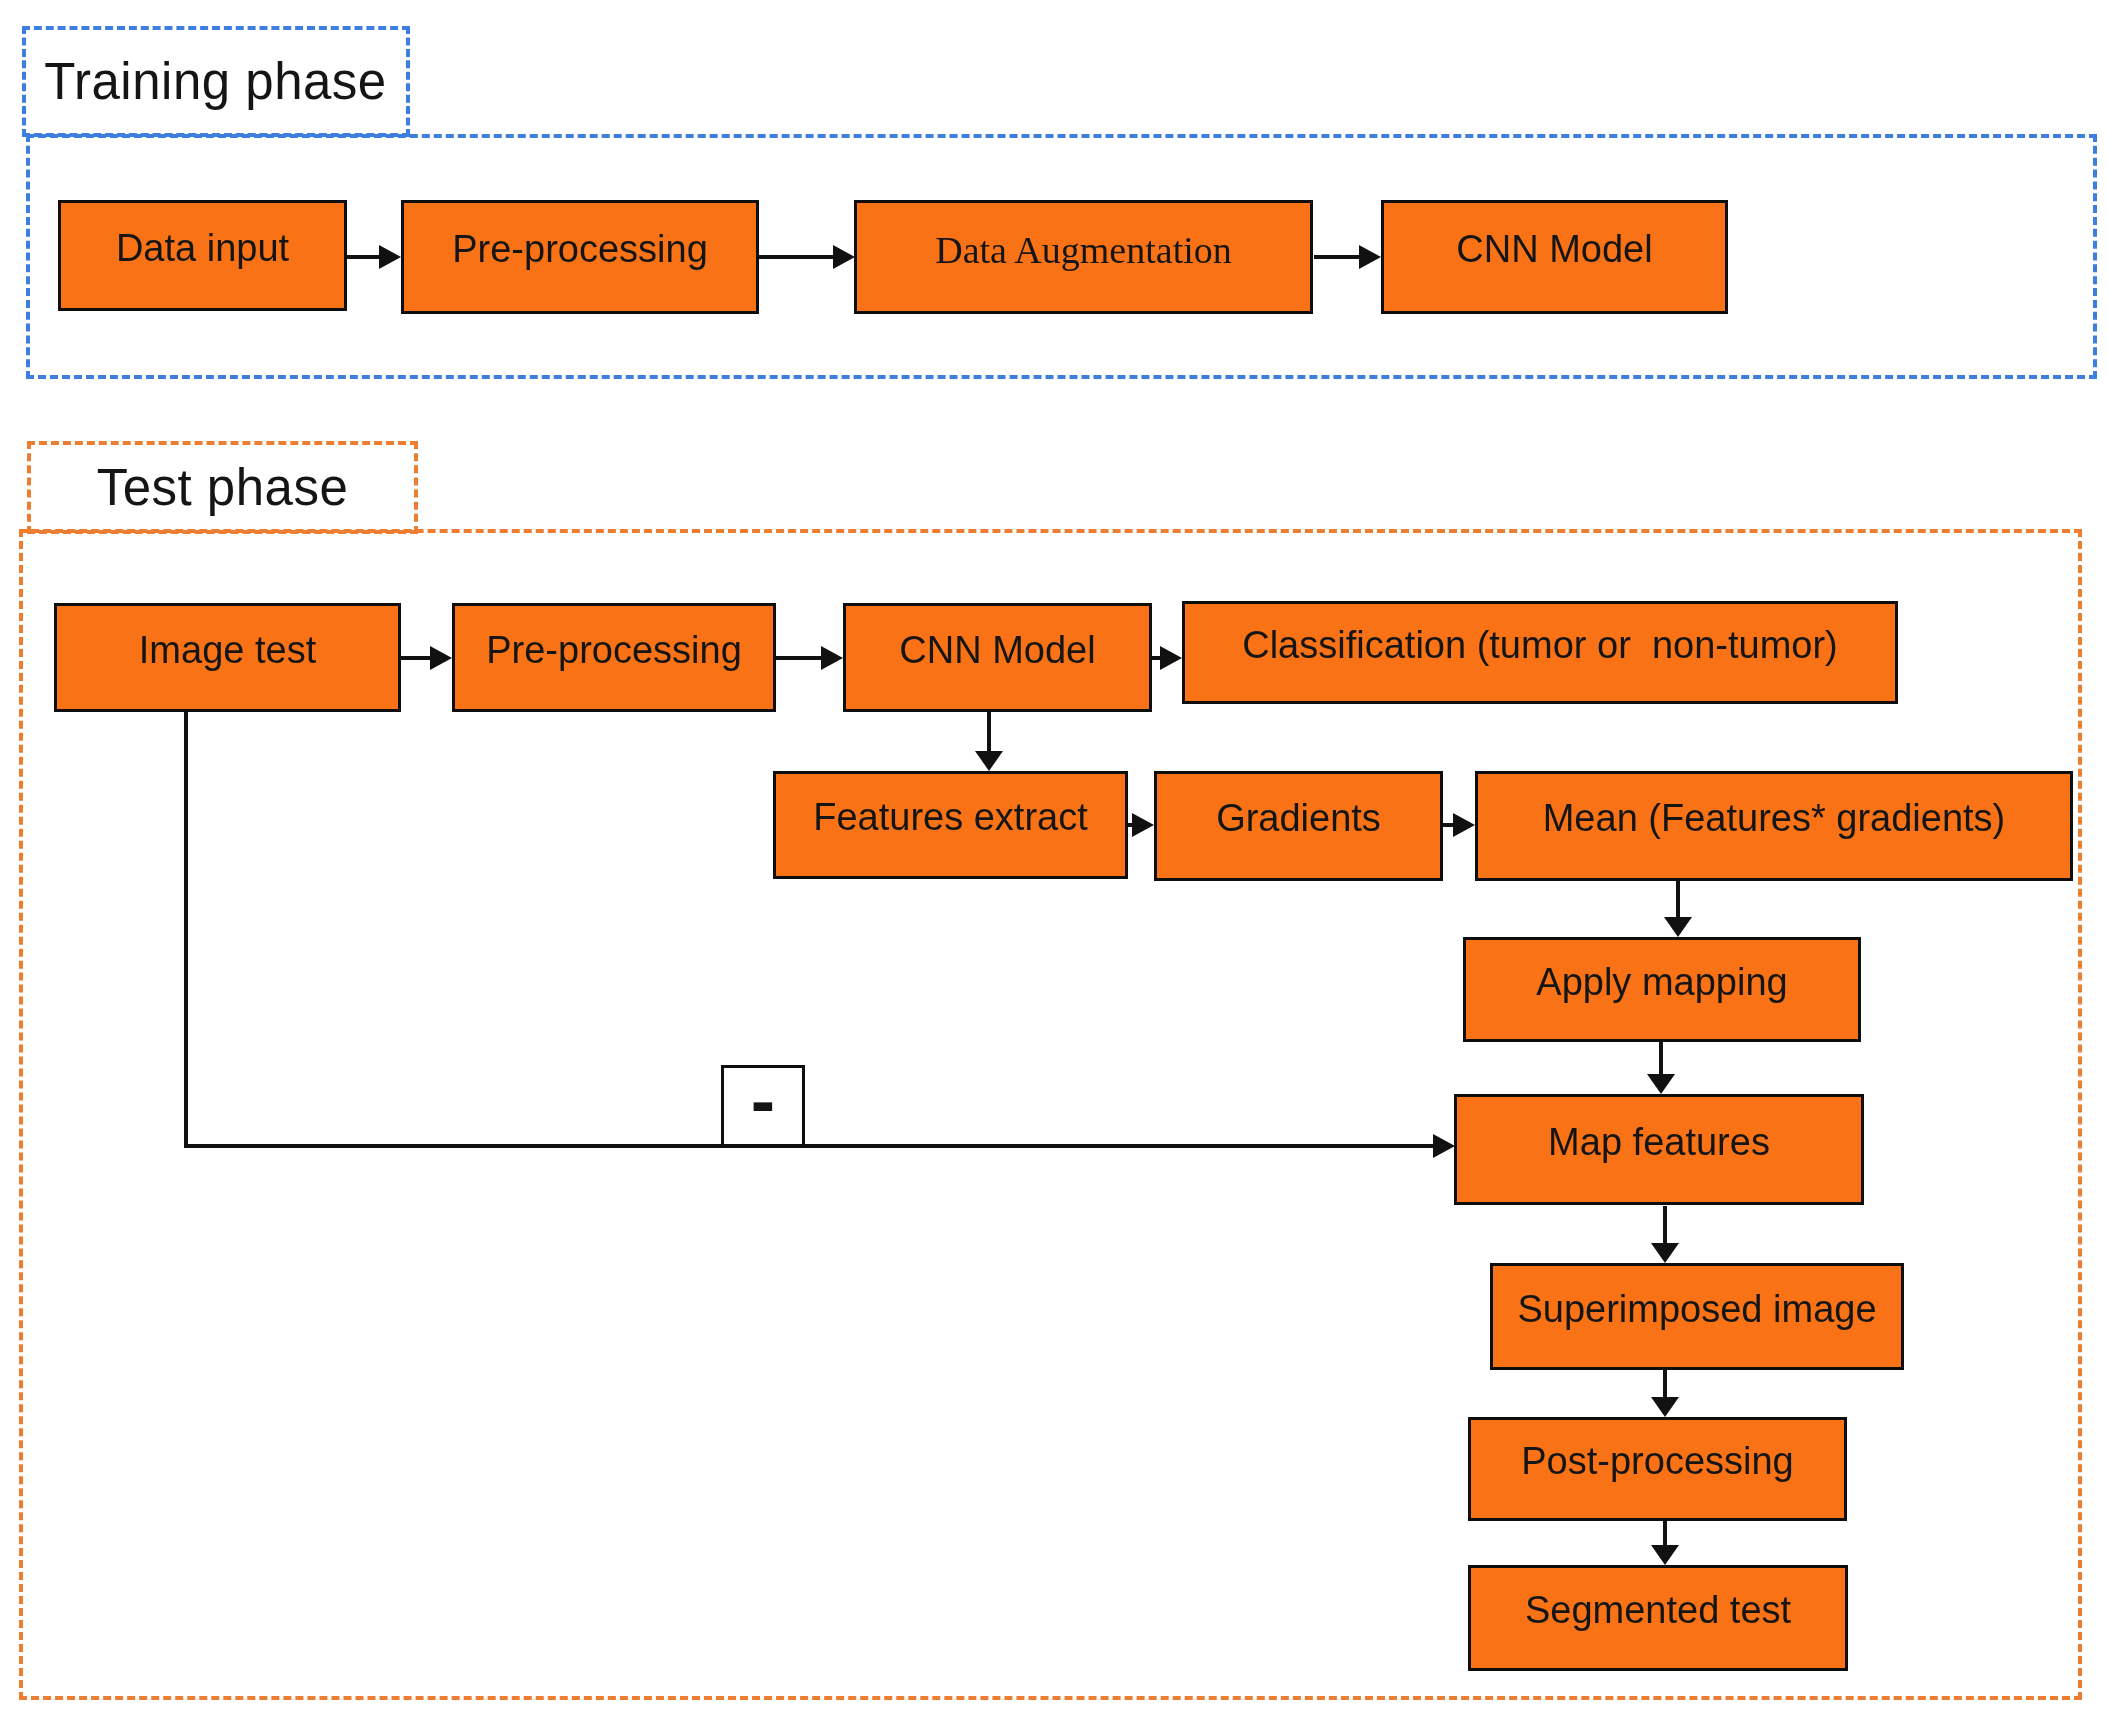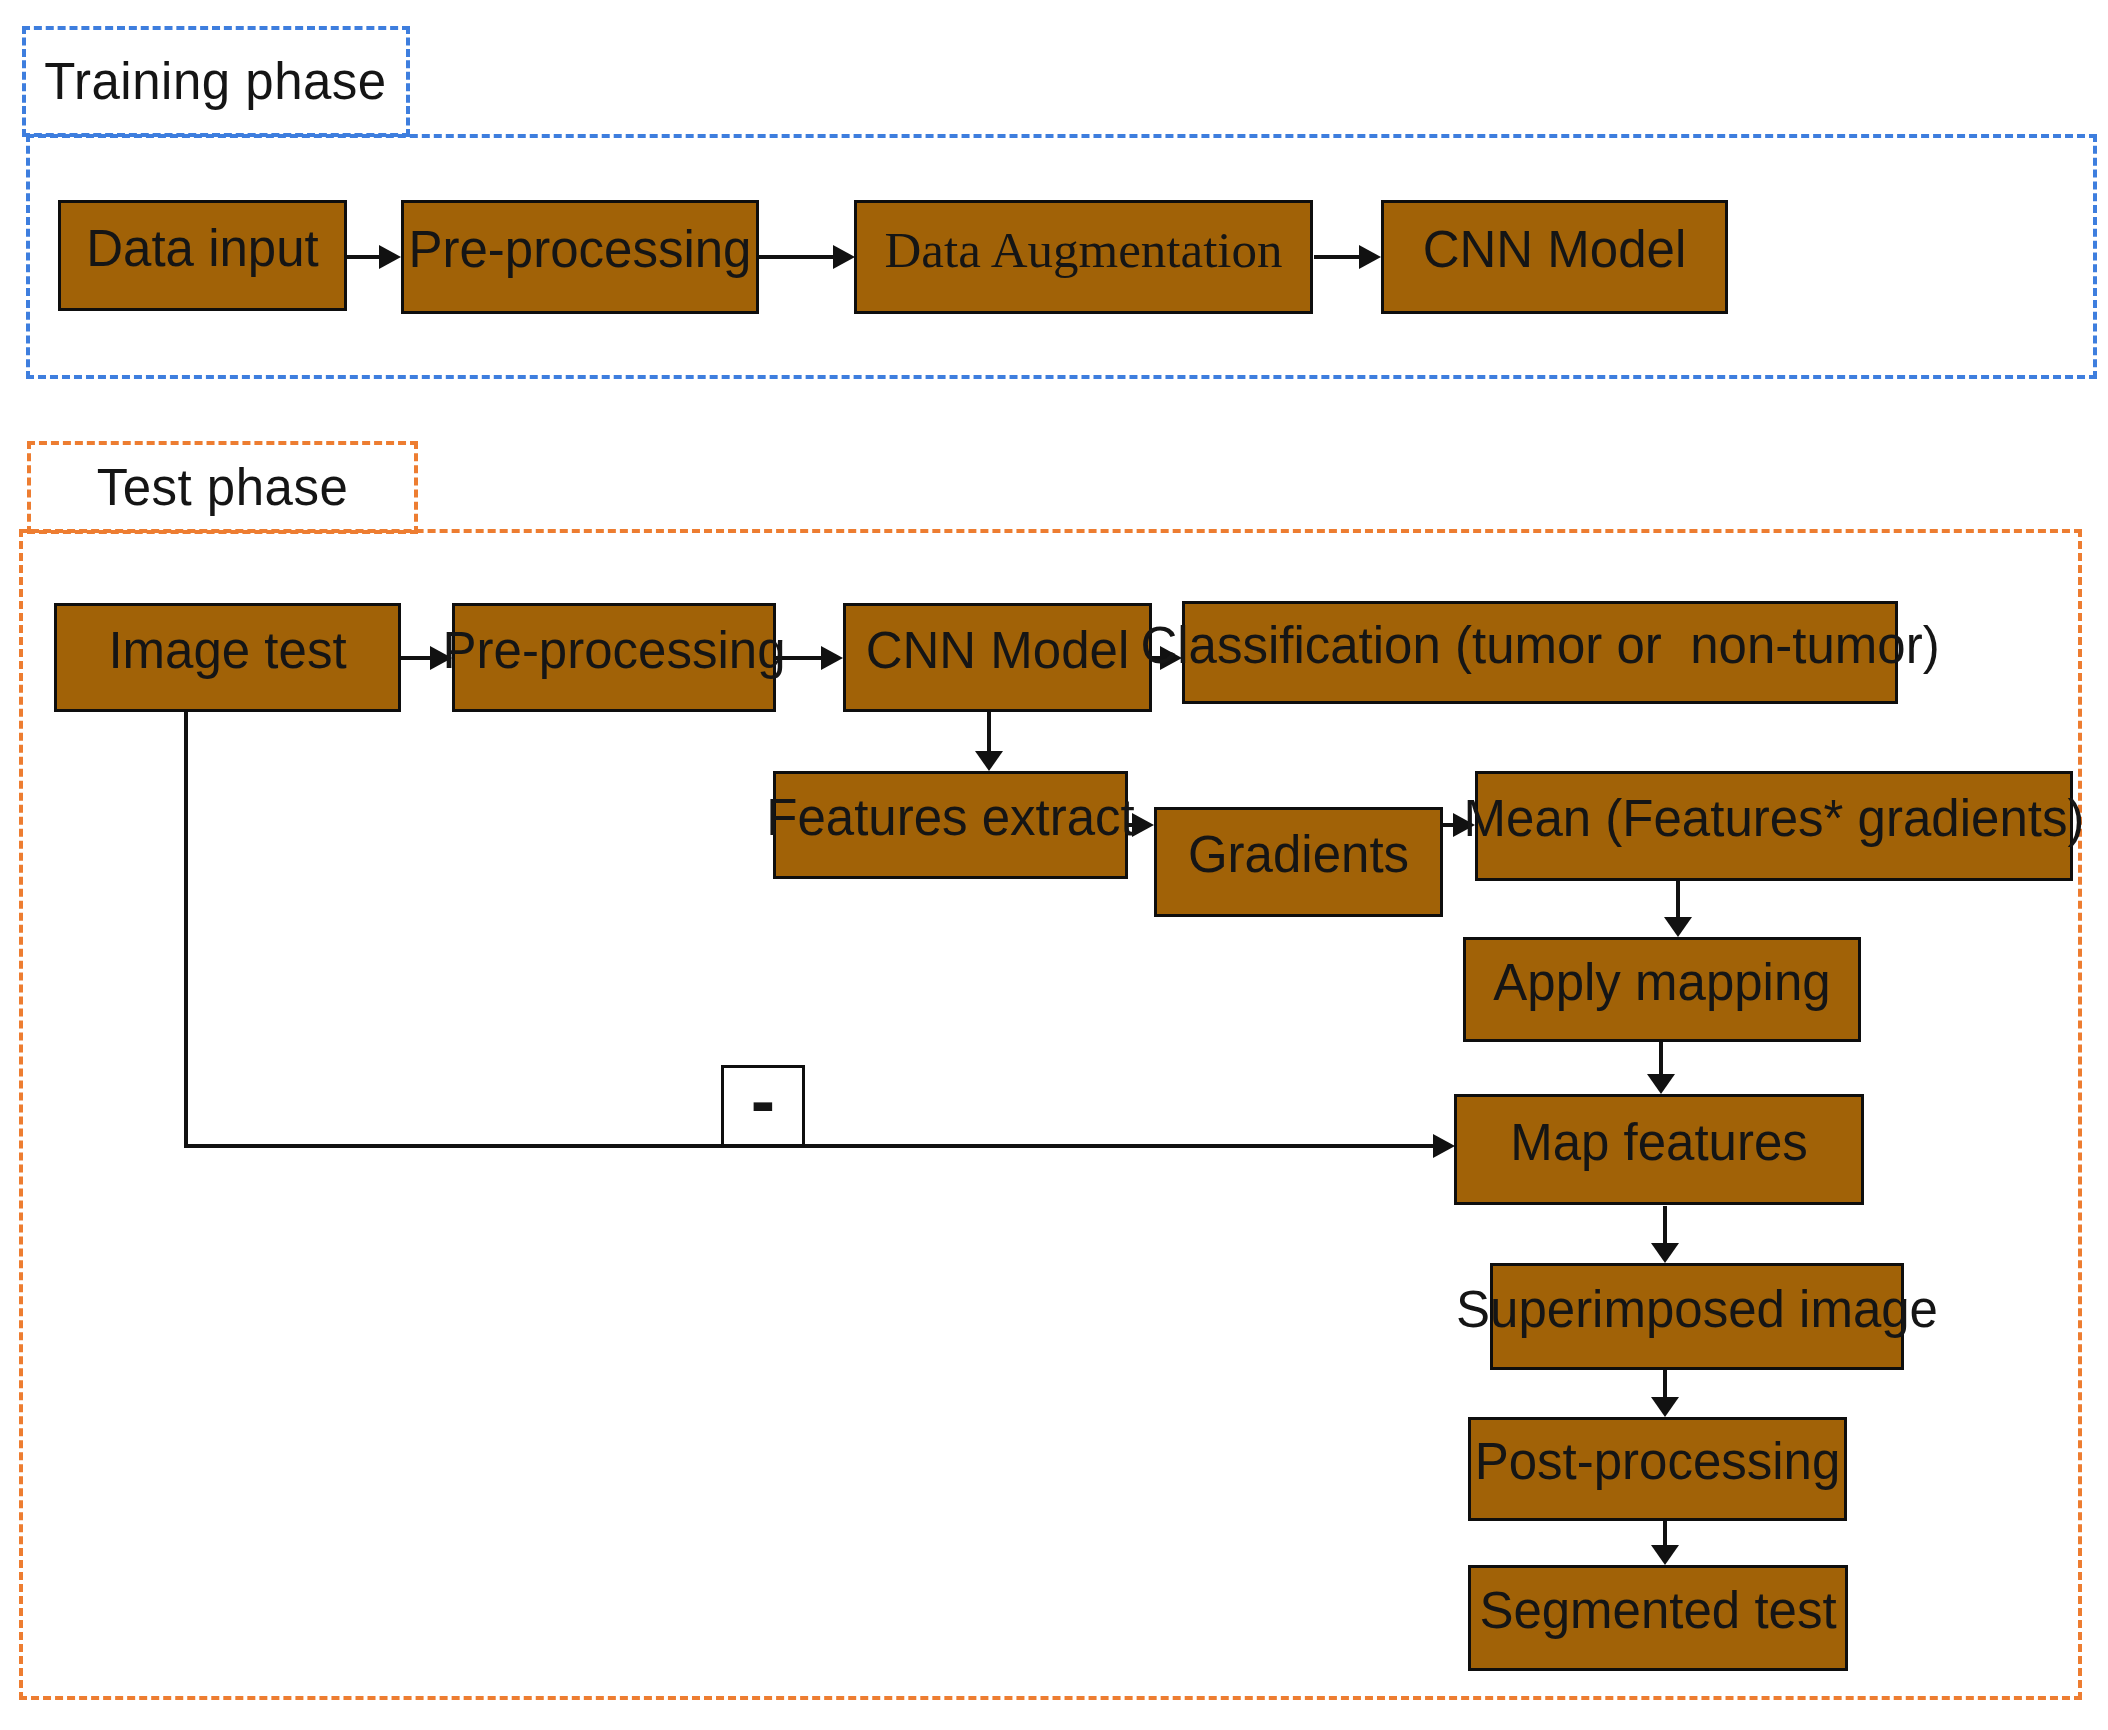--- a/index.html
+++ b/index.html
@@ -23,23 +23,23 @@
   .blue-dash{border:4.7px dashed var(--blue);}
   .orange-dash{border:4.7px dashed var(--orange);}
   .phase-label{
     display:flex;align-items:center;justify-content:center;
     font-size:51px;letter-spacing:0.5px;z-index:1;
   }
   
   .node{
     position:absolute;box-sizing:border-box;
     border:3.7px solid var(--node-border);
-    background:#a16207;
+    background:#f97316;
     display:flex;align-items:center;justify-content:center;
-    font-size:51px;white-space:pre;
+    font-size:38px;white-space:pre;
     padding-bottom:15px;
     z-index:2;
   }
   
   .vline{position:absolute;width:3.7px;background:var(--connector);z-index:1;}
   .arrow-right{position:absolute;height:24px;z-index:1;}
   .arrow-right::before{
     content:"";position:absolute;left:0;right:19px;top:50%;margin-top:-1.9px;
     height:3.7px;background:var(--connector);
   }
@@ -94,21 +94,21 @@
   <div class="node" style="left:843px;top:603px;width:309px;height:109px;">CNN Model</div>
   <div class="node" style="left:1182px;top:601px;width:716px;height:103px;">Classification (tumor or  non-tumor)</div>
 
   <div class="arrow-right" style="left:401px;top:646px;width:51px;"></div>
   <div class="arrow-right" style="left:776px;top:646px;width:67px;"></div>
   <div class="arrow-right" style="left:1152px;top:646px;width:30px;"></div>
 
   <div class="arrow-down" style="left:975px;top:712px;height:59px;"></div>
 
   <div class="node" style="left:773px;top:771px;width:355px;height:108px;text-align:center;">Features extract</div>
-  <div class="node" style="left:1154px;top:771px;width:289px;height:110px;margin-top:36px;">Gradients</div>
+  <div class="node" style="left:1154px;top:771px;width:289px;height:110px;">Gradients</div>
   <div class="node" style="left:1475px;top:771px;width:598px;height:110px;">Mean (Features* gradients)</div>
 
   <div class="arrow-right" style="left:1128px;top:813px;width:26px;"></div>
   <div class="arrow-right" style="left:1443px;top:813px;width:32px;"></div>
 
   <div class="arrow-down" style="left:1664px;top:881px;height:56px;"></div>
   <div class="node" style="left:1463px;top:937px;width:398px;height:105px;">Apply mapping</div>
 
   <div class="arrow-down" style="left:1647px;top:1042px;height:52px;"></div>
   <div class="node" style="left:1454px;top:1094px;width:410px;height:111px;">Map features</div>

